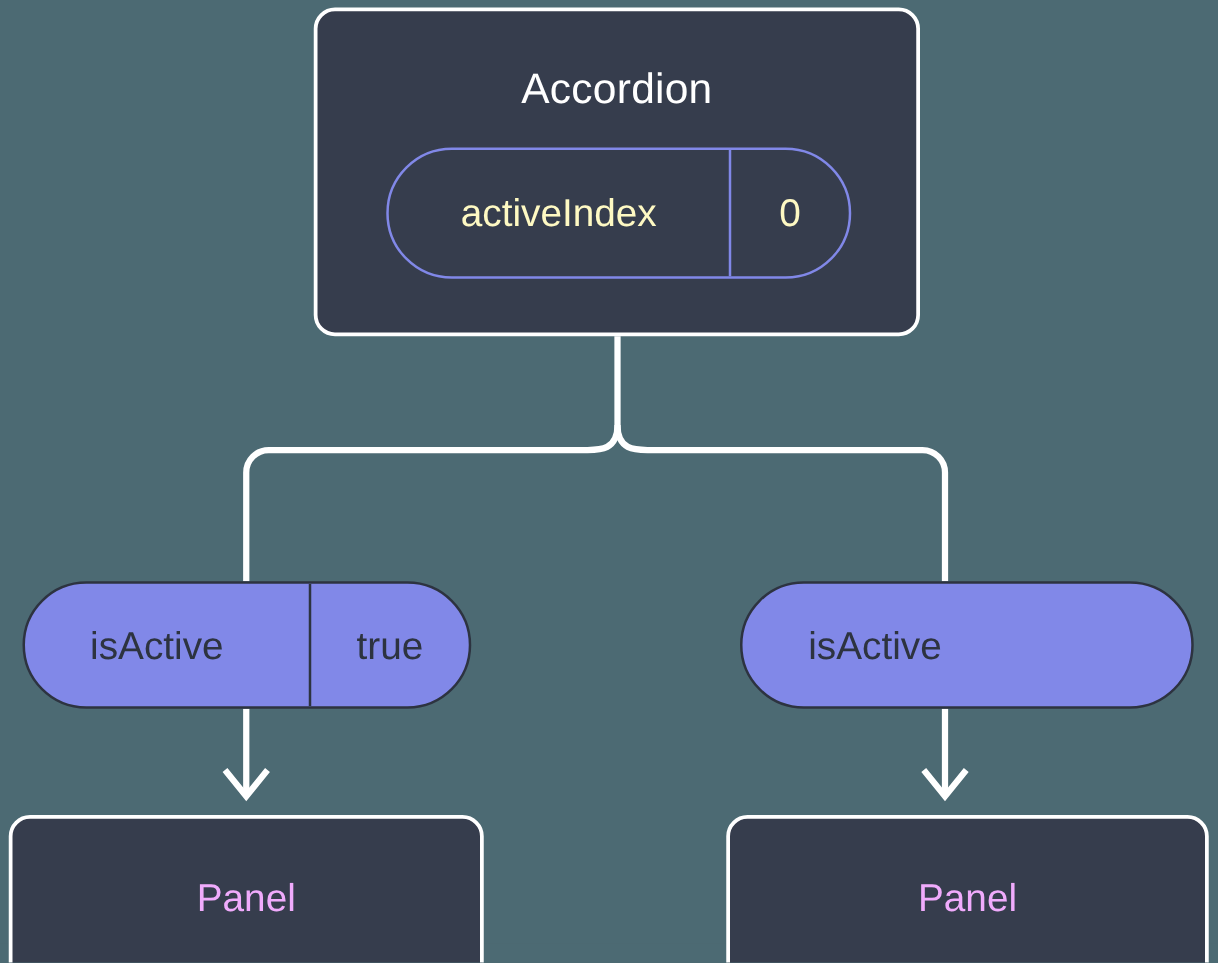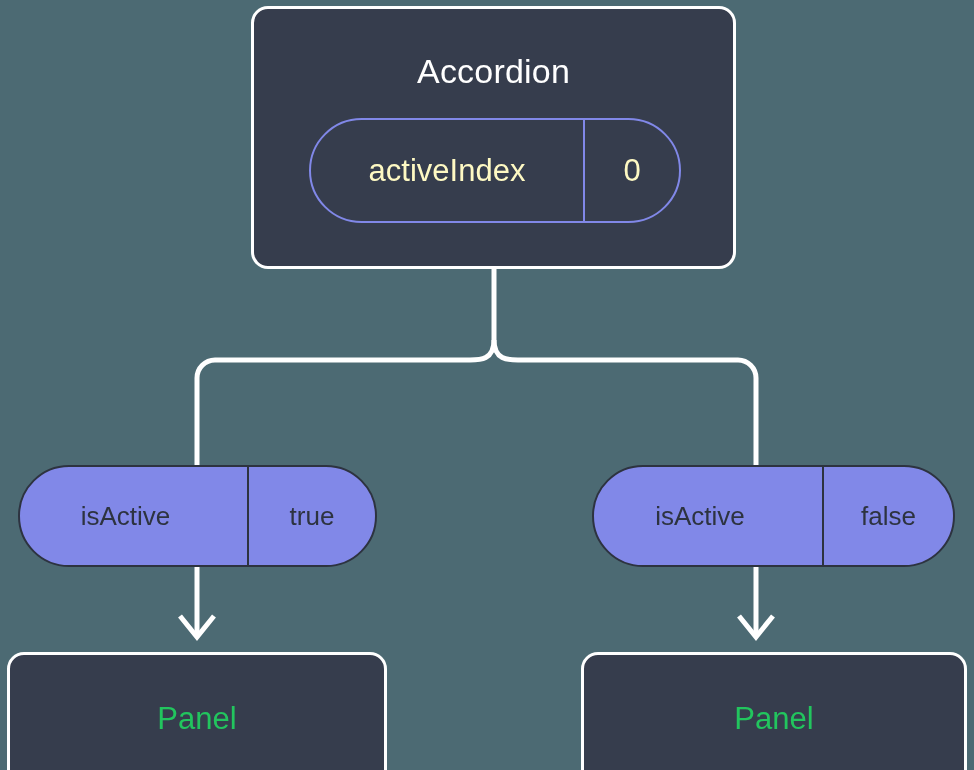--- a/index.html
+++ b/index.html
@@ -97,21 +97,21 @@
     background: #8188e8;
     display: flex;
     align-items: stretch;
     overflow: hidden;
   }
   .prop-pill .cell {
     display: flex;
     align-items: center;
     justify-content: center;
     color: #2d3340;
-    font-size: 26px;
+    font-size: 31px;
     line-height: 1;
     white-space: nowrap;
   }
   .prop-pill .cell-val {
     border-left: 2px solid #2d3340;
     margin-left: 16px;
   }
   .pill-left  { left: 18px;  top: 465px; width: 359px; }
   .pill-left  .cell-key { flex: 0 0 211px; }
   .pill-left  .cell-val { flex: 1 1 auto; }
@@ -120,21 +120,21 @@
   .pill-right .cell-val { flex: 1 1 auto; }
 
   
   .node-leaf {
     justify-content: center;
     height: 136px;
   }
   .leaf-left  { left: 7px;   top: 652px; width: 380px; }
   .leaf-right { left: 581px; top: 652px; width: 386px; }
   .leaf-title {
-    color: #22c55e;
+    color: #f0abfc;
     font-size: 31px;
     font-weight: 500;
     line-height: 1;
     margin-top: -4px;
     white-space: nowrap;
   }
 </style>
 </head>
 <body>
 
@@ -166,21 +166,20 @@
     <div class="cell cell-val">0</div>
   </div>
 
   <div class="prop-pill pill-left">
     <div class="cell cell-key">isActive</div>
     <div class="cell cell-val">true</div>
   </div>
 
   <div class="prop-pill pill-right">
     <div class="cell cell-key">isActive</div>
-    <div class="cell cell-val">false</div>
   </div>
 
   <div class="node-box node-leaf leaf-left">
     <div class="leaf-title">Panel</div>
   </div>
 
   <div class="node-box node-leaf leaf-right">
     <div class="leaf-title">Panel</div>
   </div>
 

